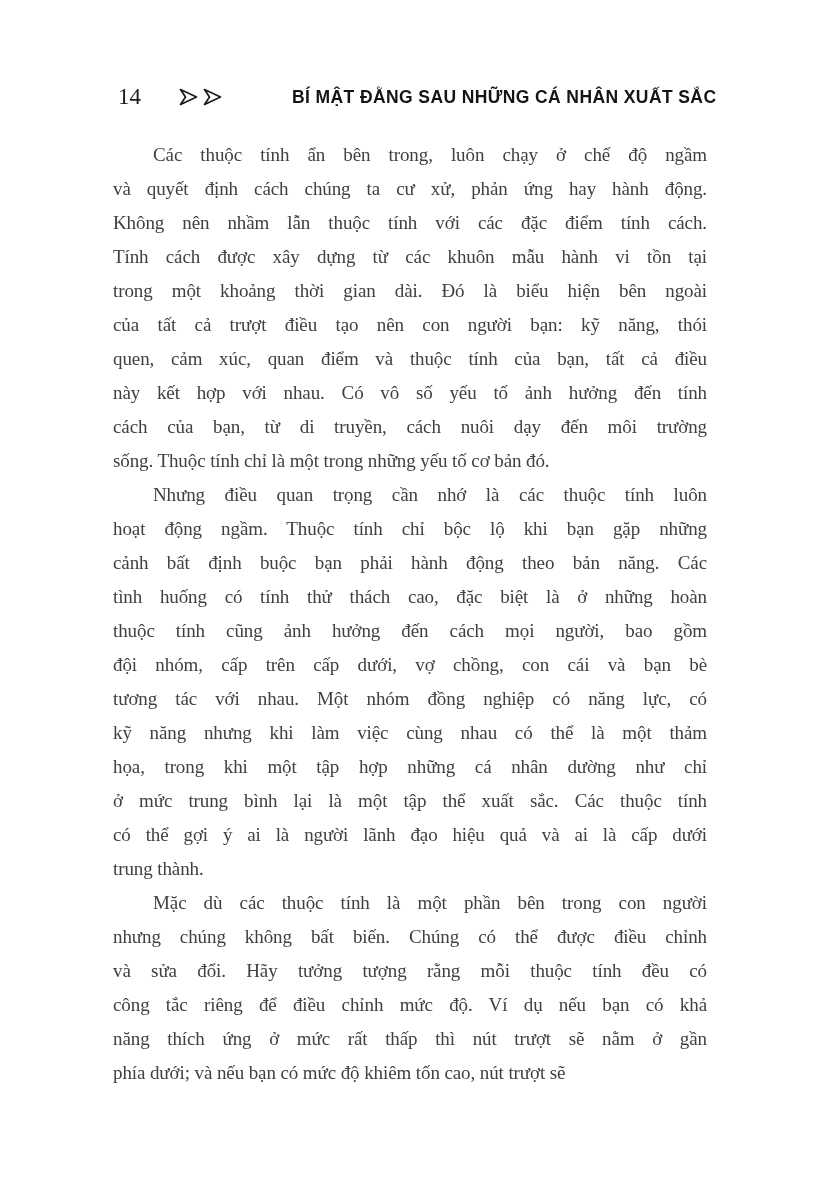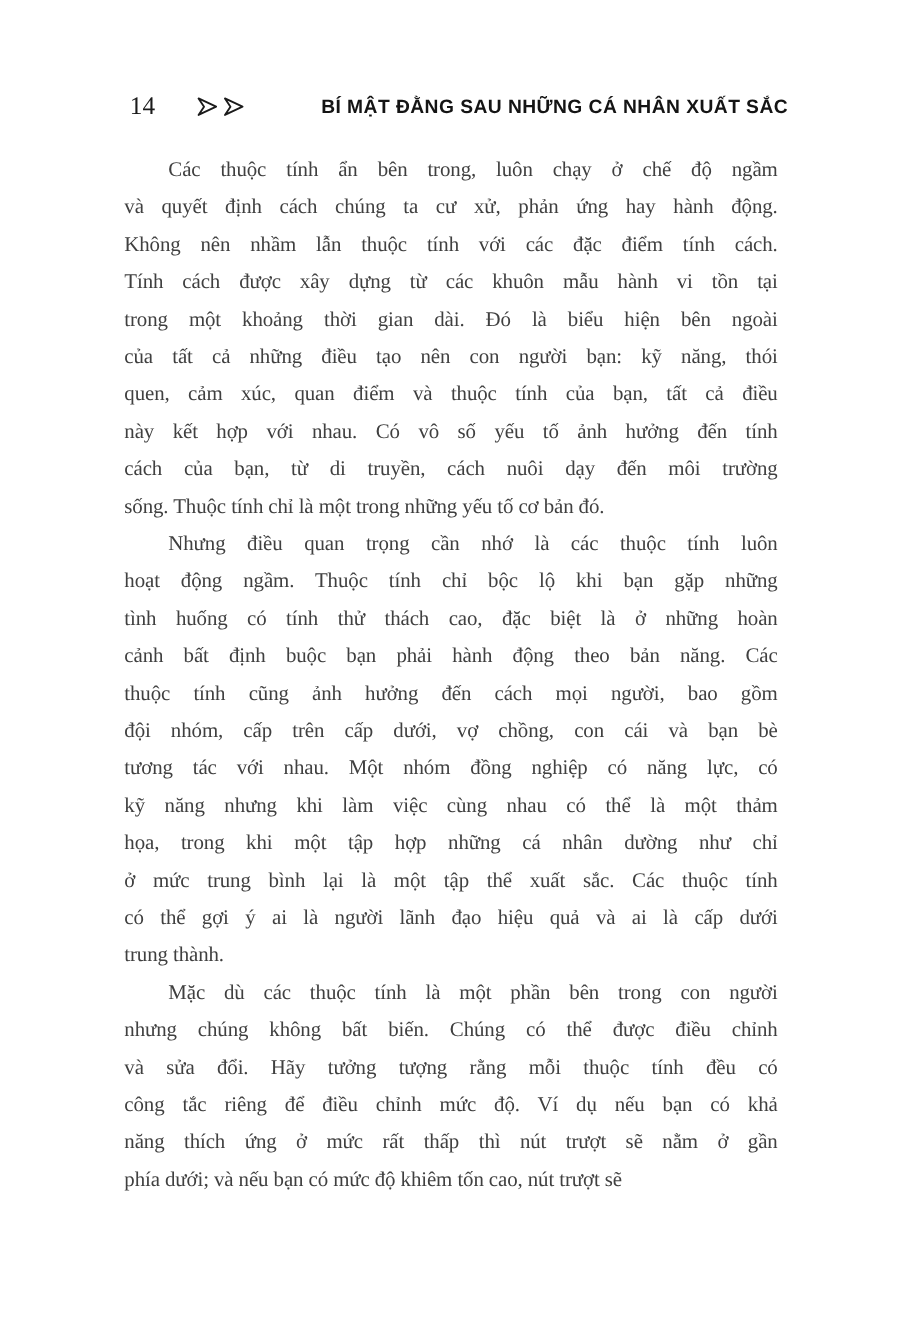--- a/index.html
+++ b/index.html
@@ -90,31 +90,31 @@
     <span class="running-title">BÍ MẬT ĐẰNG SAU NHỮNG CÁ NHÂN XUẤT SẮC</span>
   </header>
 
   <main class="body-text">
       <div class="paragraph">
         <div class="line first">Các thuộc tính ẩn bên trong, luôn chạy ở chế độ ngầm</div>
         <div class="line">và quyết định cách chúng ta cư xử, phản ứng hay hành động.</div>
         <div class="line">Không nên nhầm lẫn thuộc tính với các đặc điểm tính cách.</div>
         <div class="line">Tính cách được xây dựng từ các khuôn mẫu hành vi tồn tại</div>
         <div class="line">trong một khoảng thời gian dài. Đó là biểu hiện bên ngoài</div>
-        <div class="line">của tất cả những điều tạo nên con người bạn: kỹ năng, thói</div>
+        <div class="line">của tất cả trượt điều tạo nên con người bạn: kỹ năng, thói</div>
         <div class="line">quen, cảm xúc, quan điểm và thuộc tính của bạn, tất cả điều</div>
         <div class="line">này kết hợp với nhau. Có vô số yếu tố ảnh hưởng đến tính</div>
         <div class="line">cách của bạn, từ di truyền, cách nuôi dạy đến môi trường</div>
         <div class="line last">sống. Thuộc tính chỉ là một trong những yếu tố cơ bản đó.</div>
       </div>
       <div class="paragraph">
         <div class="line first">Nhưng điều quan trọng cần nhớ là các thuộc tính luôn</div>
         <div class="line">hoạt động ngầm. Thuộc tính chỉ bộc lộ khi bạn gặp những</div>
+        <div class="line">cảnh bất định buộc bạn phải hành động theo bản năng. Các</div>
         <div class="line">tình huống có tính thử thách cao, đặc biệt là ở những hoàn</div>
-        <div class="line">cảnh bất định buộc bạn phải hành động theo bản năng. Các</div>
         <div class="line">thuộc tính cũng ảnh hưởng đến cách mọi người, bao gồm</div>
         <div class="line">đội nhóm, cấp trên cấp dưới, vợ chồng, con cái và bạn bè</div>
         <div class="line">tương tác với nhau. Một nhóm đồng nghiệp có năng lực, có</div>
         <div class="line">kỹ năng nhưng khi làm việc cùng nhau có thể là một thảm</div>
         <div class="line">họa, trong khi một tập hợp những cá nhân dường như chỉ</div>
         <div class="line">ở mức trung bình lại là một tập thể xuất sắc. Các thuộc tính</div>
         <div class="line">có thể gợi ý ai là người lãnh đạo hiệu quả và ai là cấp dưới</div>
         <div class="line last">trung thành.</div>
       </div>
       <div class="paragraph">

